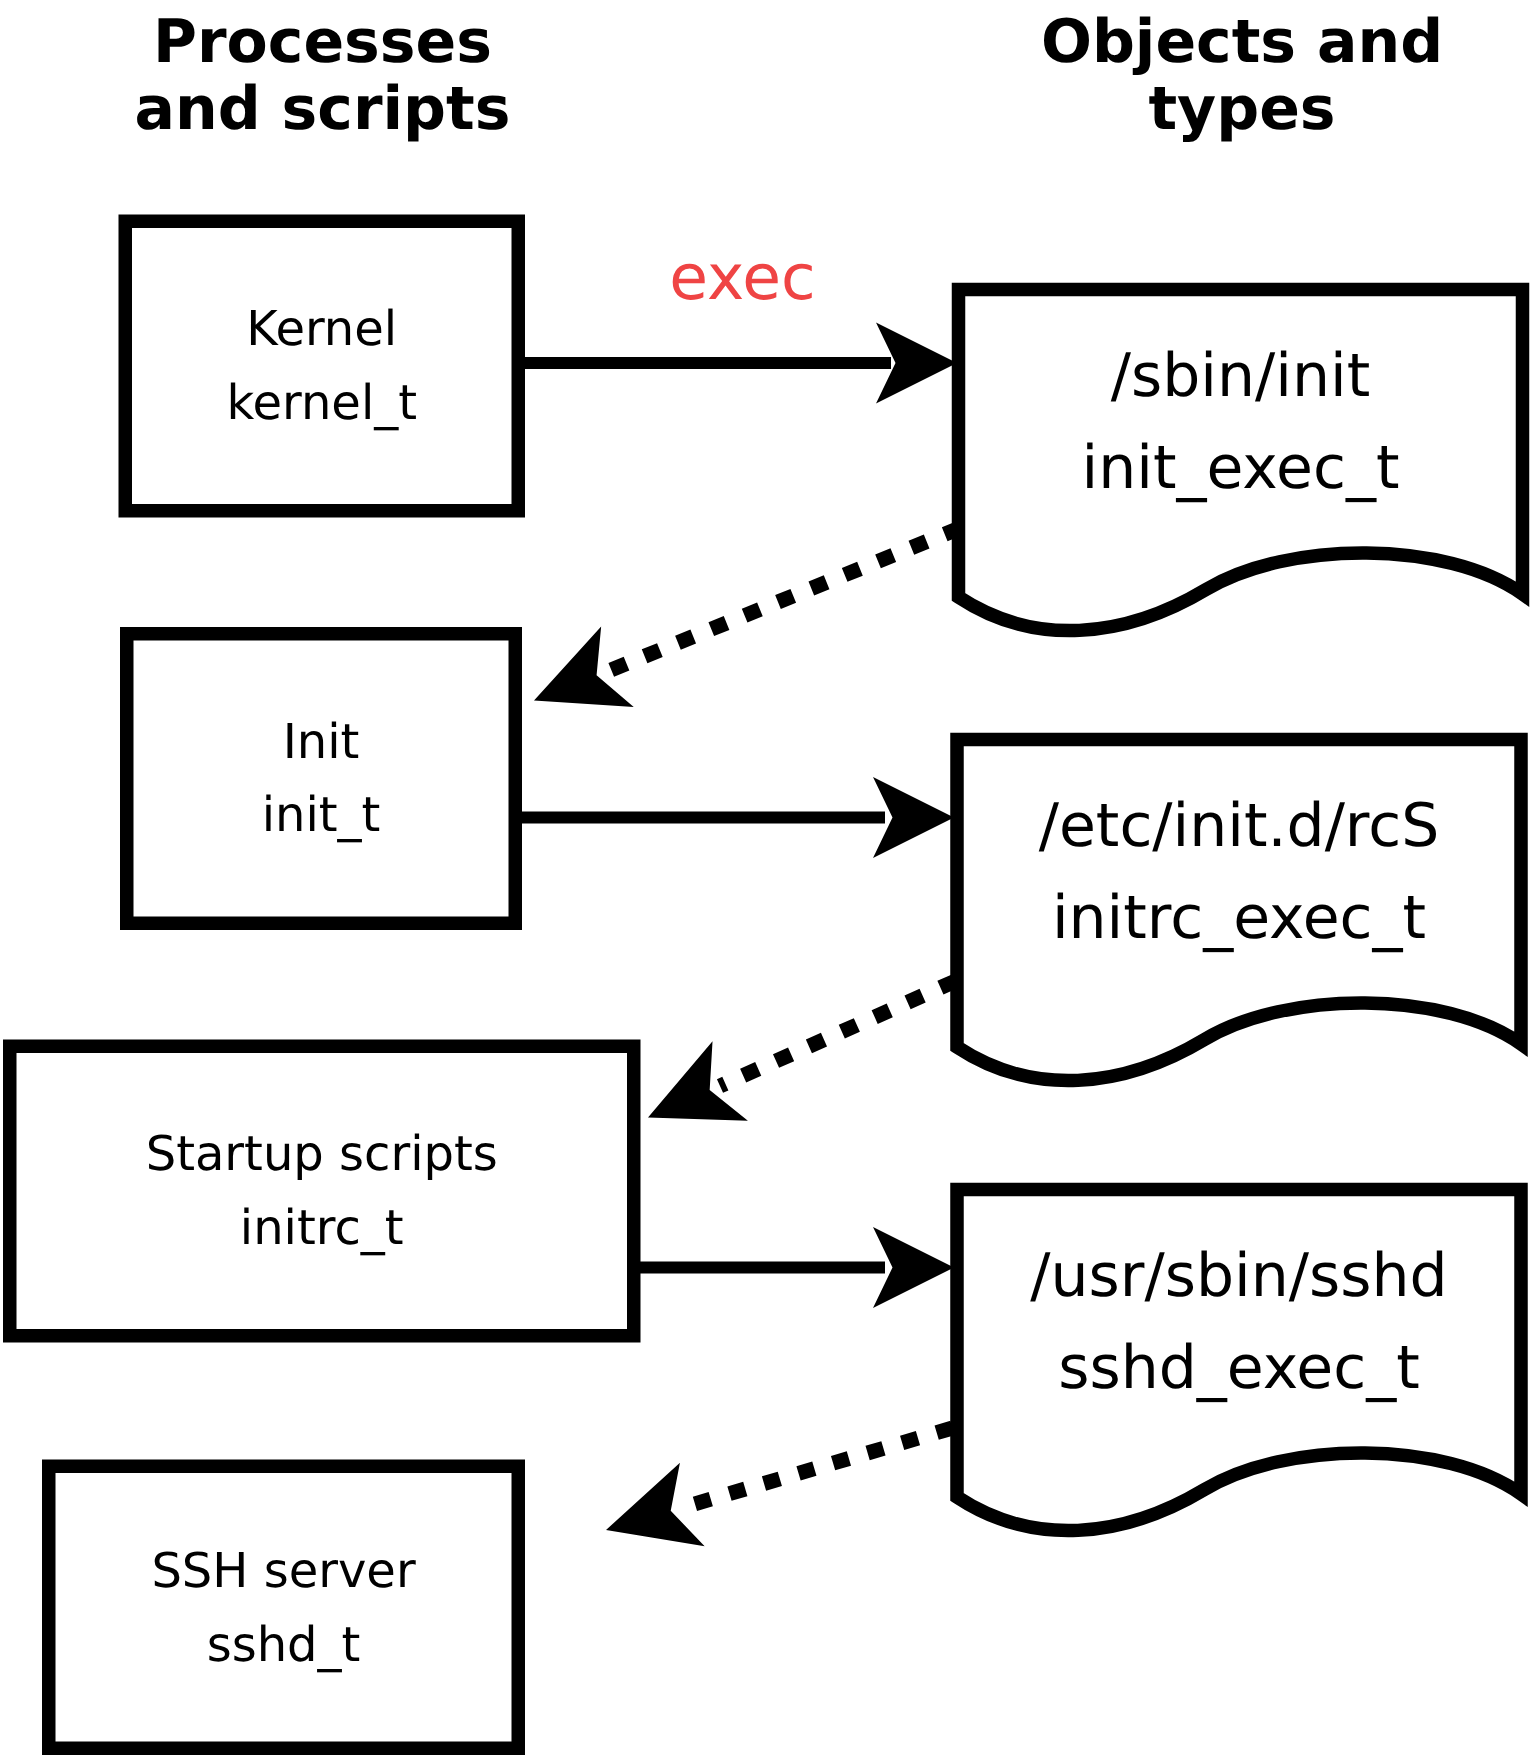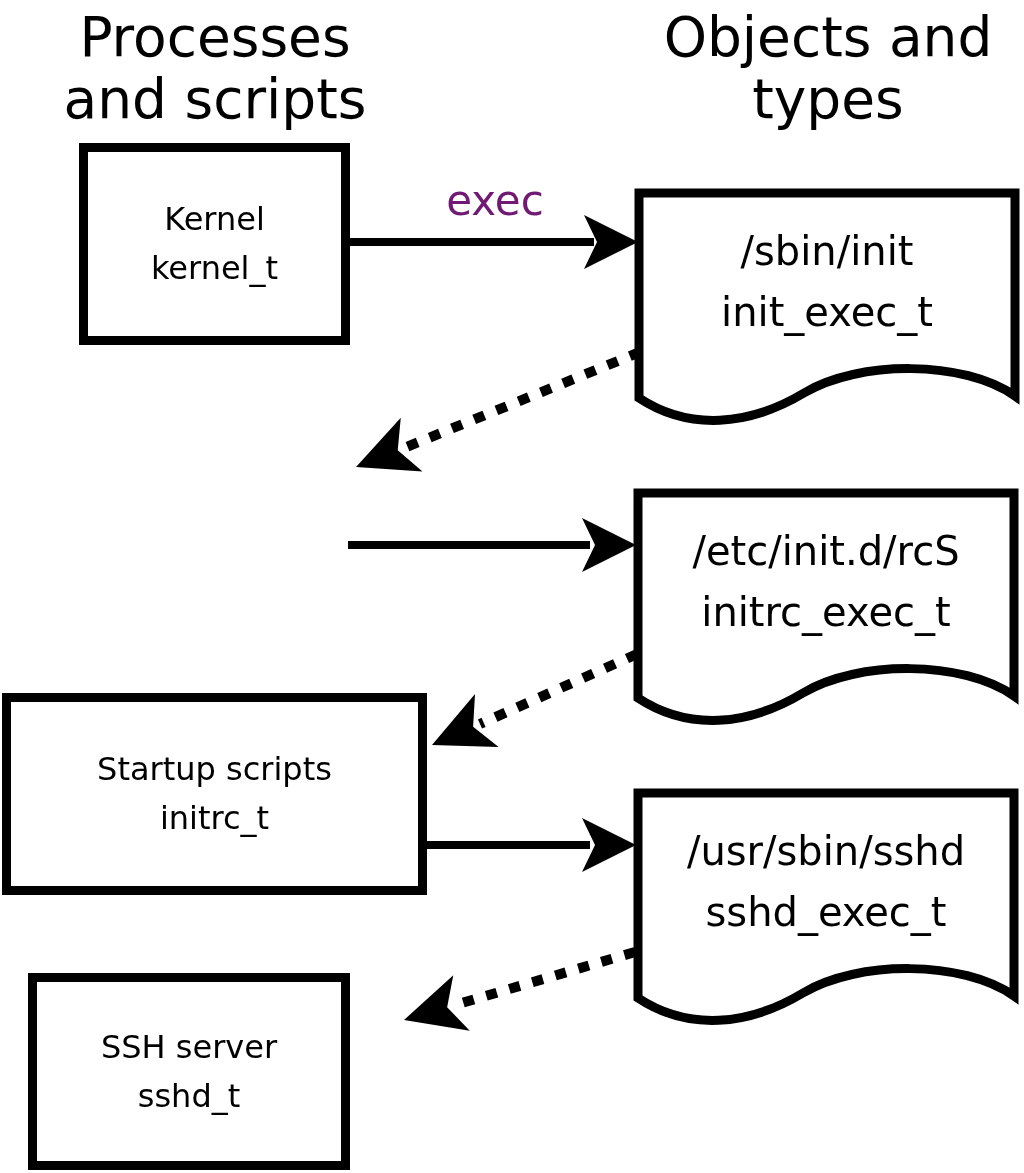--- a/index.html
+++ b/index.html
@@ -7,22 +7,22 @@
     position:relative;
     width:1024px;height:1173px;
     background:#ffffff;
     font-family:"DejaVu Sans","Liberation Sans",sans-serif;
     color:#000000;
     overflow:hidden;
   }
   .hdr{
     position:absolute;
     text-align:center;
-    font-size:55px;
-    font-weight:normal;
+    font-size:40px;
+    font-weight:bold;
     line-height:1.13;
     color:#000;
   }
   .hdr .ln{display:block;}
   .pbox{
     position:absolute;
     box-sizing:border-box;
     border:9px solid #000;
     background:#fff;
     display:flex;
@@ -55,25 +55,25 @@
   .arrowlayer{
     position:absolute;
     left:0;top:0;
     pointer-events:none;
   }
   .sline{stroke:#000;stroke-width:8;}
   .dline{stroke:#000;stroke-width:10;stroke-dasharray:11 13;}
   .head{fill:#000;stroke:none;}
   .execlabel{
     position:absolute;
-    left:410px;top:176px;
+    left:410px;top:160px;
     width:170px;
     text-align:center;
     font-size:42px;
-    color:#701a75;
+    color:#ef4444;
   }
 </style>
 </head>
 <body>
 
 <div id="stage">
 
   <div class="hdr" style="left:25px;top:6px;width:380px;">
     <span class="ln">Processes</span>
     <span class="ln">and scripts</span>
@@ -81,20 +81,24 @@
   <div class="hdr" style="left:638px;top:6px;width:380px;">
     <span class="ln">Objects and</span>
     <span class="ln">types</span>
   </div>
 
   <div class="pbox" style="left:79px;top:143px;width:271px;height:202px;">
     <div>Kernel</div>
     <div>kernel_t</div>
   </div>
 
+  <div class="pbox" style="left:80px;top:418px;width:268px;height:202px;">
+    <div>Init</div>
+    <div>init_t</div>
+  </div>
 
   <div class="pbox" style="left:2px;top:693px;width:425px;height:202px;">
     <div>Startup scripts</div>
     <div>initrc_t</div>
   </div>
 
   <div class="pbox" style="left:28px;top:973px;width:322px;height:197px;">
     <div>SSH server</div>
     <div>sshd_t</div>
   </div>

